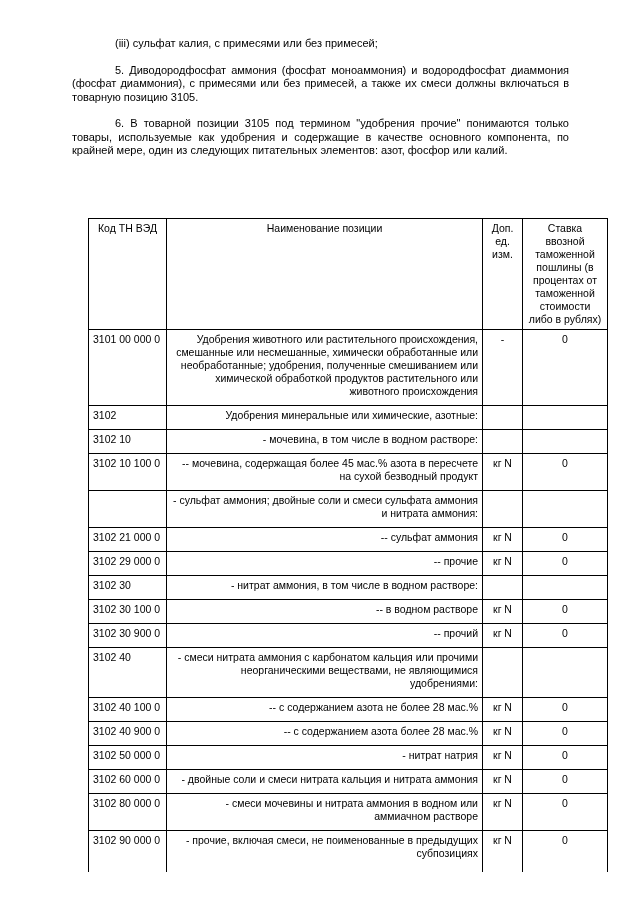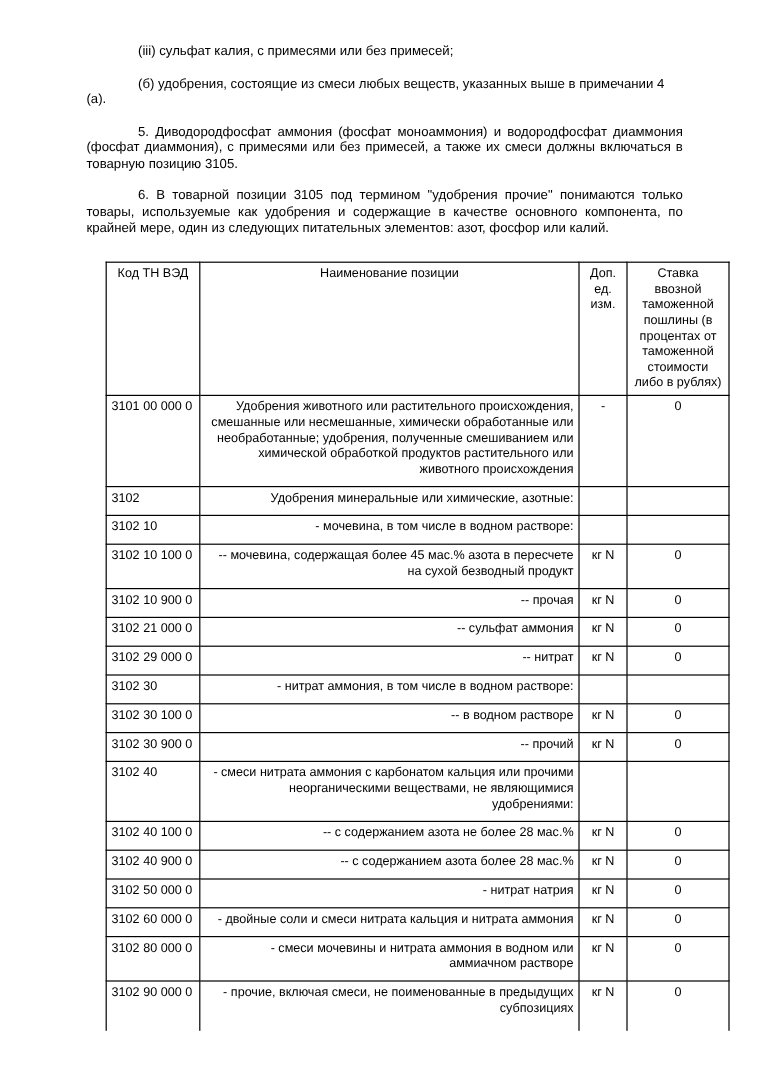--- a/index.html
+++ b/index.html
@@ -61,21 +61,20 @@
     padding-bottom: 12px;
   }
 </style>
 </head>
 <body>
 
 <div class="page">
 
   <div class="notes">
     <p class="note">(iii) сульфат калия, с примесями или без примесей;</p>
-    <p class="note">(б) удобрения, состоящие из смеси любых веществ, указанных выше в примечании 4 (а).</p>
     <p class="note just">5. Диводородфосфат аммония (фосфат моноаммония) и водородфосфат диаммония (фосфат диаммония), с примесями или без примесей, а также их смеси должны включаться в товарную позицию 3105.</p>
     <p class="note just">6. В товарной позиции 3105 под термином "удобрения прочие" понимаются только товары, используемые как удобрения и содержащие в качестве основного компонента, по крайней мере, один из следующих питательных элементов: азот, фосфор или калий.</p>
   </div>
 
   <table class="tariff-table">
     <colgroup>
       <col style="width:78px">
       <col style="width:316px">
       <col style="width:40px">
       <col style="width:85px">
@@ -107,34 +106,34 @@
           <td class="col-unit"></td>
           <td class="col-rate"></td>
         </tr>
         <tr>
           <td class="col-code">3102 10 100 0</td>
           <td class="col-name">-- мочевина, содержащая более 45 мас.% азота в пересчете на сухой безводный продукт</td>
           <td class="col-unit">кг N</td>
           <td class="col-rate">0</td>
         </tr>
         <tr>
-          <td class="col-code">3102 10 900 0</td>
-          <td class="col-name">-- прочая</td>
-          <td class="col-unit">кг N</td>
-          <td class="col-rate">0</td>
+          <td class="col-code"></td>
+          <td class="col-name">- сульфат аммония; двойные соли и смеси сульфата аммония и нитрата аммония:</td>
+          <td class="col-unit"></td>
+          <td class="col-rate"></td>
         </tr>
         <tr>
           <td class="col-code">3102 21 000 0</td>
           <td class="col-name">-- сульфат аммония</td>
           <td class="col-unit">кг N</td>
           <td class="col-rate">0</td>
         </tr>
         <tr>
           <td class="col-code">3102 29 000 0</td>
-          <td class="col-name">-- нитрат</td>
+          <td class="col-name">-- прочие</td>
           <td class="col-unit">кг N</td>
           <td class="col-rate">0</td>
         </tr>
         <tr>
           <td class="col-code">3102 30</td>
           <td class="col-name">- нитрат аммония, в том числе в водном растворе:</td>
           <td class="col-unit"></td>
           <td class="col-rate"></td>
         </tr>
         <tr>

